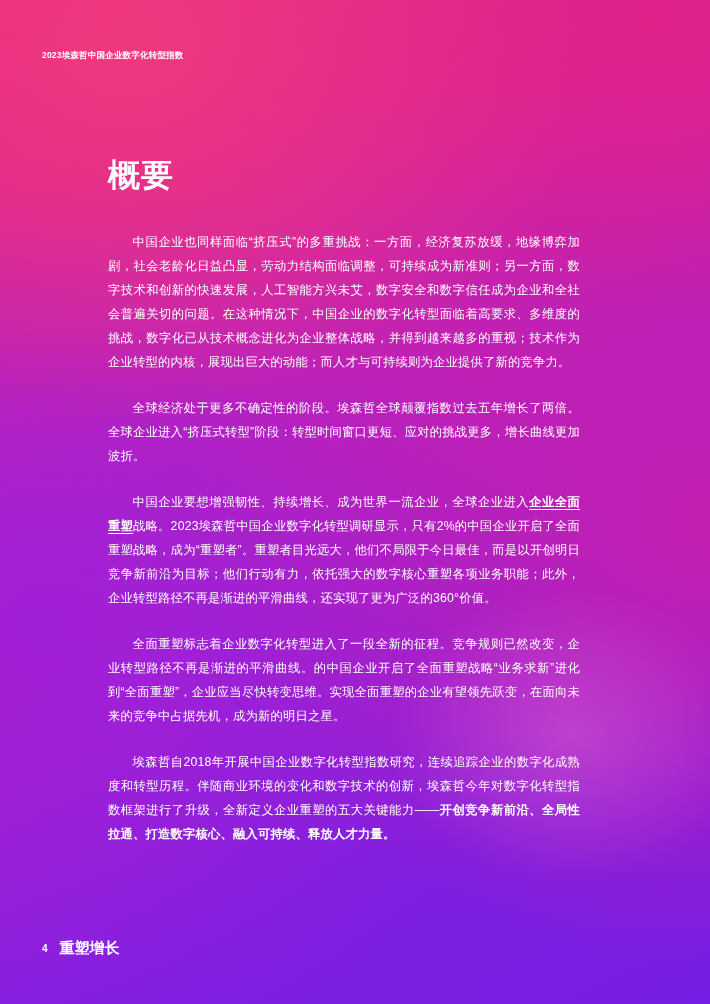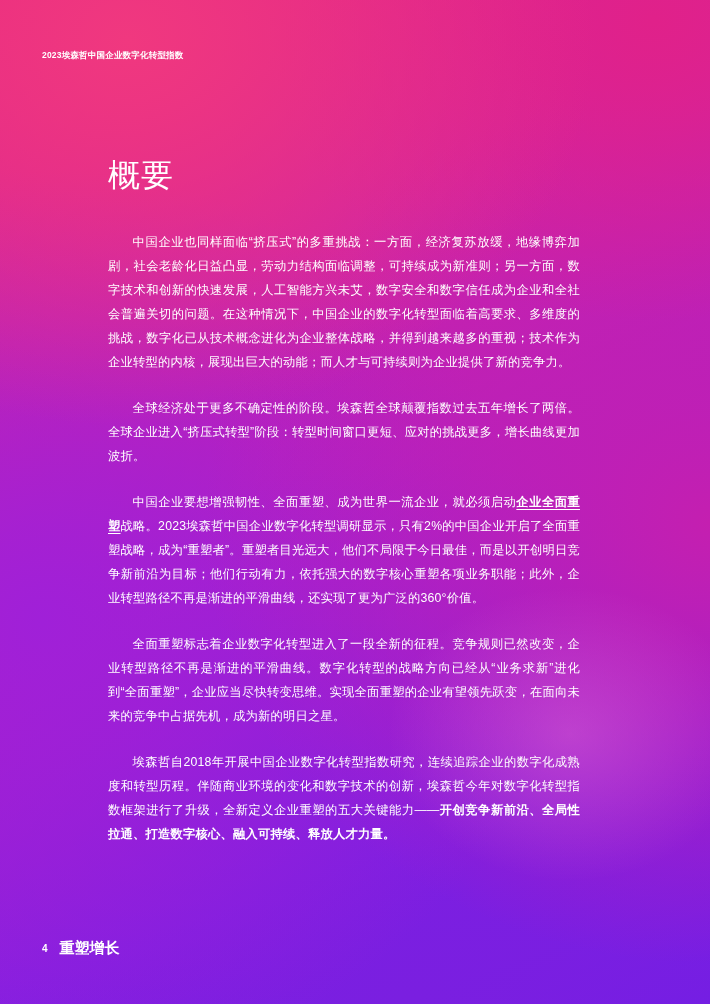--- a/index.html
+++ b/index.html
@@ -50,21 +50,21 @@
     position: absolute;
     left: 108px;
     top: 158px;
     width: 472px;
     z-index: 3;
   }
 
   h1.title {
     margin: 0 0 38px 0;
     font-size: 32px;
-    font-weight: normal;
+    font-weight: bold;
     color: #ffffff;
     letter-spacing: 1px;
     line-height: 1.1;
   }
 
   p.para {
     margin: 0 0 22px 0;
     color: #ffffff;
     font-size: 12.3px;
     line-height: 1.95;
@@ -109,22 +109,22 @@
 <div class="page">
 
   <div class="running-head">2023埃森哲中国企业数字化转型指数</div>
 
   <div class="content">
     <h1 class="title">概要</h1>
 
     <div id="paragraphs">
         <p class="para"><span>中国企业也同样面临“挤压式”的多重挑战：一方面，经济复苏放缓，地缘博弈加剧，社会老龄化日益凸显，劳动力结构面临调整，可持续成为新准则；另一方面，数字技术和创新的快速发展，人工智能方兴未艾，数字安全和数字信任成为企业和全社会普遍关切的问题。在这种情况下，中国企业的数字化转型面临着高要求、多维度的挑战，数字化已从技术概念进化为企业整体战略，并得到越来越多的重视；技术作为企业转型的内核，展现出巨大的动能；而人才与可持续则为企业提供了新的竞争力。</span></p>
         <p class="para"><span>全球经济处于更多不确定性的阶段。埃森哲全球颠覆指数过去五年增长了两倍。全球企业进入“挤压式转型”阶段：转型时间窗口更短、应对的挑战更多，增长曲线更加波折。</span></p>
-        <p class="para"><span>中国企业要想增强韧性、全面重塑、成为世界一流企业，就必须启动</span><span class="bu">企业全面重塑</span><span>战略。2023埃森哲中国企业数字化转型调研显示，只有2%的中国企业开启了全面重塑战略，成为“重塑者”。重塑者目光远大，他们不局限于今日最佳，而是以开创明日竞争新前沿为目标；他们行动有力，依托强大的数字核心重塑各项业务职能；此外，企业转型路径不再是渐进的平滑曲线，还实现了更为广泛的360°价值。</span></p>
-        <p class="para"><span>全面重塑标志着企业数字化转型进入了一段全新的征程。竞争规则已然改变，企业转型路径不再是渐进的平滑曲线。数字化转型的战略方向已经从“业务求新”进化到“全面重塑”，企业应当尽快转变思维。实现全面重塑的企业有望领先跃变，在面向未来的竞争中占据先机，成为新的明日之星。</span></p>
+        <p class="para"><span>中国企业要想增强韧性、持续增长、成为世界一流企业，全球企业进入</span><span class="bu">企业全面重塑</span><span>战略。2023埃森哲中国企业数字化转型调研显示，只有2%的中国企业开启了全面重塑战略，成为“重塑者”。重塑者目光远大，他们不局限于今日最佳，而是以开创明日竞争新前沿为目标；他们行动有力，依托强大的数字核心重塑各项业务职能；此外，企业转型路径不再是渐进的平滑曲线，还实现了更为广泛的360°价值。</span></p>
+        <p class="para"><span>全面重塑标志着企业数字化转型进入了一段全新的征程。竞争规则已然改变，企业转型路径不再是渐进的平滑曲线。的中国企业开启了全面重塑战略“业务求新”进化到“全面重塑”，企业应当尽快转变思维。实现全面重塑的企业有望领先跃变，在面向未来的竞争中占据先机，成为新的明日之星。</span></p>
         <p class="para"><span>埃森哲自2018年开展中国企业数字化转型指数研究，连续追踪企业的数字化成熟度和转型历程。伴随商业环境的变化和数字技术的创新，埃森哲今年对数字化转型指数框架进行了升级，全新定义企业重塑的五大关键能力——</span><span class="b">开创竞争新前沿、全局性拉通、打造数字核心、融入可持续、释放人才力量。</span></p>
       </div>
   </div>
 
   <div class="footer">
     <span class="page-num">4</span>
     <span class="footer-title">重塑增长</span>
   </div>
 
 </div>

